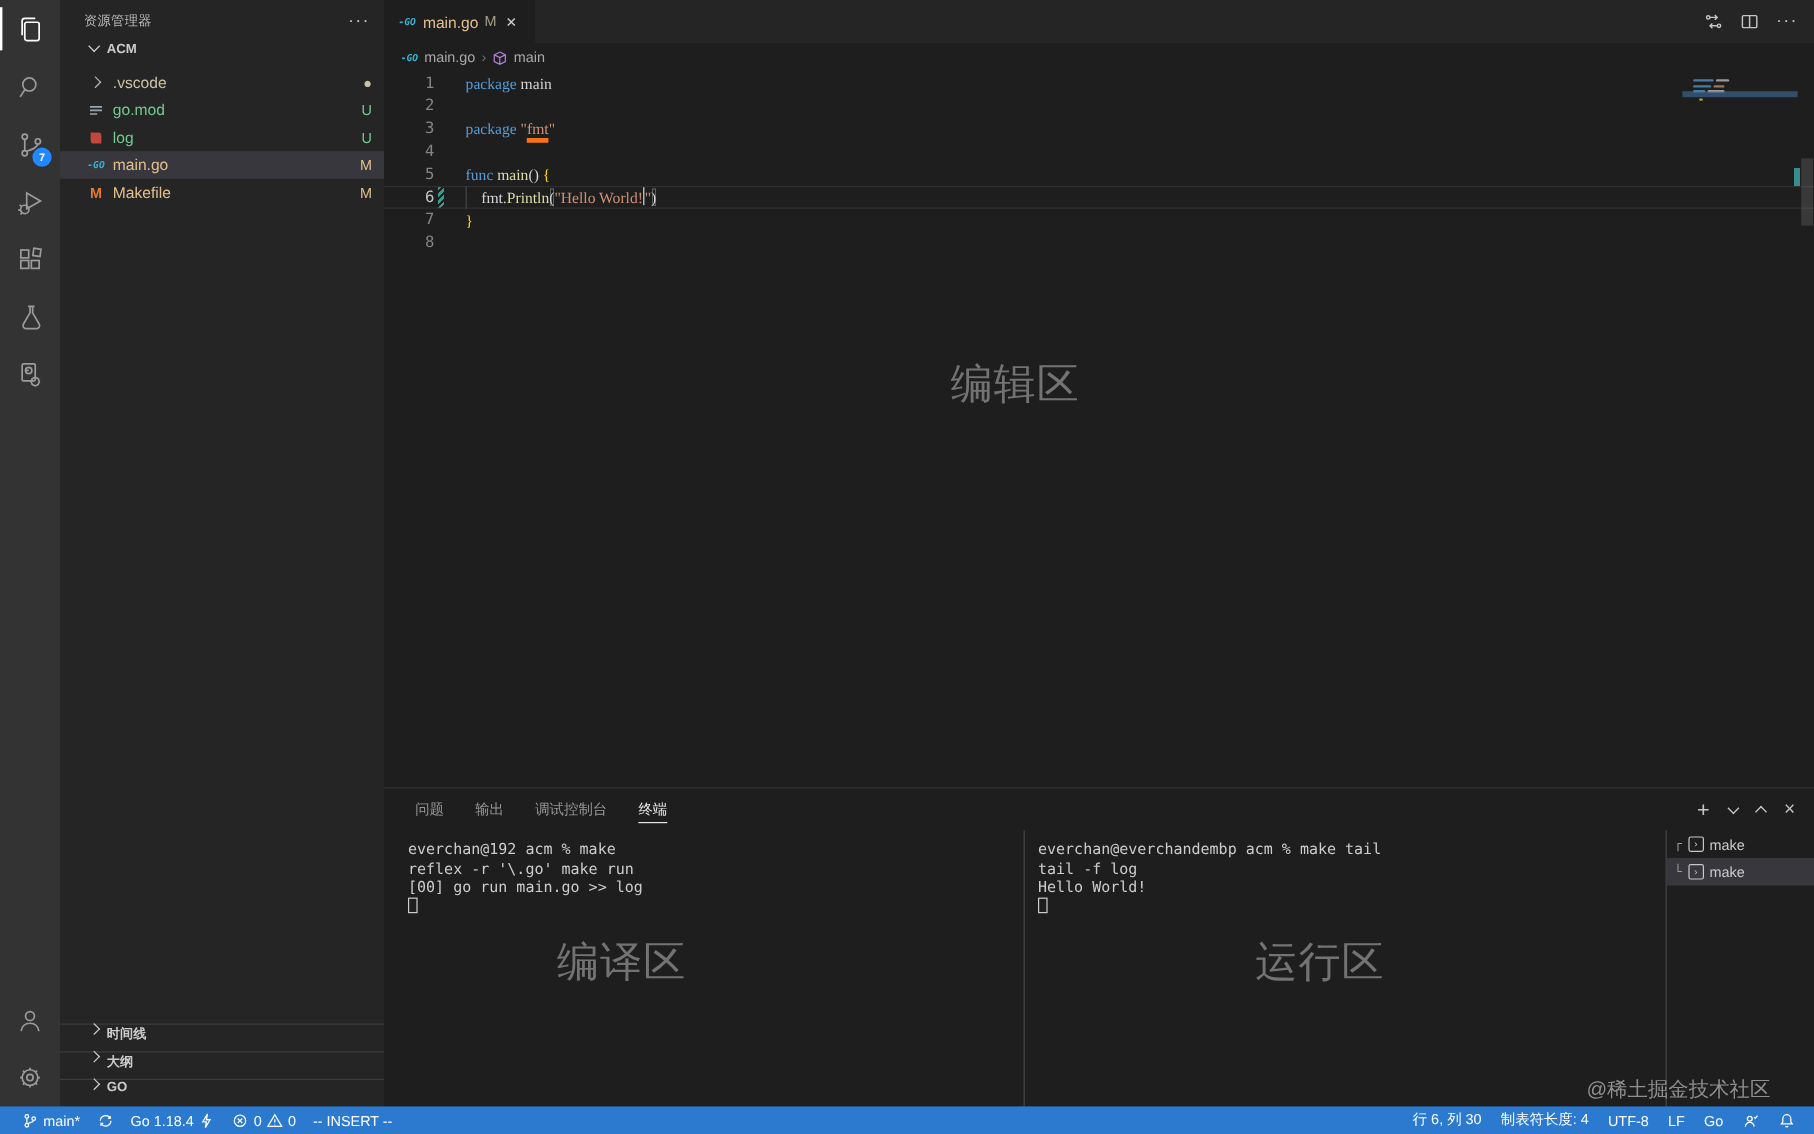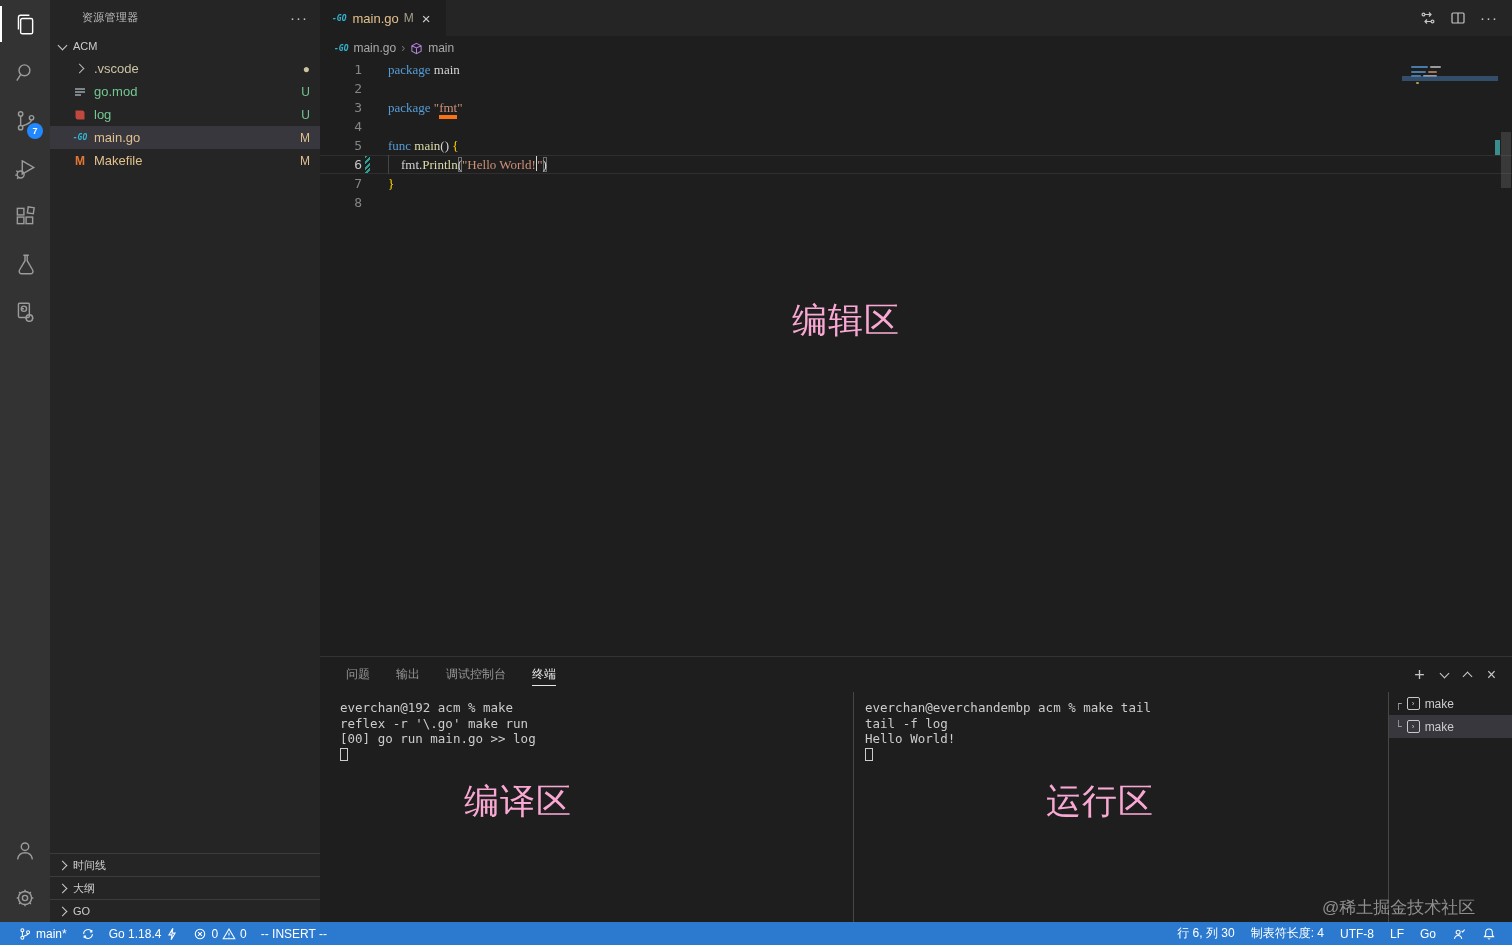--- a/index.html
+++ b/index.html
@@ -20,24 +20,24 @@
   .act-item.active { color:#ffffff; }
   .act-item.active::before { content:""; position:absolute; left:0; top:6px; bottom:6px; width:2px; background:#ffffff; }
   .act-item svg { width:24px; height:24px; stroke:currentColor; fill:none; stroke-width:1.3; }
   .act-badge { position:absolute; right:7px; bottom:5px; min-width:16px; height:16px; border-radius:9px;
                background:#2188ff; color:#fff; font-size:9px; font-weight:bold; display:flex; align-items:center;
                justify-content:center; padding:0 3px; }
   .act-bottom { position:absolute; bottom:0; left:0; width:50px; }
 
   
   .sb-header { height:35px; display:flex; align-items:center; padding:0 12px 0 20px; color:#bbbbbb; font-size:11px; }
-  .sb-header .ttl { flex:1; letter-spacing:.3px;margin-left:12px; }
+  .sb-header .ttl { flex:1; letter-spacing:.3px; }
   .more-dots { color:#c5c5c5; font-size:15px; letter-spacing:1px; cursor:pointer; line-height:10px; }
-  .sec-row { height:22px; display:flex; align-items:center; padding-left:4px; color:#cccccc; font-size:11px;
-             font-weight:normal; cursor:pointer; }
+  .sec-row { height:22px; display:flex; align-items:flex-start; padding-left:20px; color:#cccccc; font-size:11px;
+             font-weight:bold; cursor:pointer; }
   .chev { width:7px; height:7px; border-right:1.4px solid #cccccc; border-bottom:1.4px solid #cccccc;
           display:inline-block; flex:none; }
   .chev.down  { transform:rotate(45deg); margin:0 7px 2px 5px; }
   .chev.right { transform:rotate(-45deg); margin:0 7px 0 5px; }
   .file-row { height:23px; display:flex; align-items:center; padding:0 10px 0 22px; font-size:13px; cursor:pointer; }
   .file-row.selected { background:#37373d; }
   .file-row .fname { flex:1; margin-left:6px; white-space:nowrap; }
   .file-row .fbadge { font-size:12px; }
   .c-untracked { color:#73c991; } .c-modified { color:#e2c08d; } .c-dirty { color:#ccc3a1; }
   .fico { width:16px; height:16px; flex:none; display:flex; align-items:center; justify-content:center; }
@@ -110,21 +110,21 @@
               align-items:center; justify-content:center; font-size:8px; color:#c8c8c8; flex:none; }
   .term-ico::before { content:"›"; margin-top:-1px; }
 
   
   .sb-item { display:flex; align-items:center; gap:4px; padding:0 6px; height:100%; cursor:pointer; white-space:nowrap; }
   .statusbar svg { width:14px; height:14px; stroke:#ffffff; fill:none; stroke-width:1.2; }
   .sb-left { display:flex; align-items:center; padding-left:12px; gap:2px; height:100%; }
   .sb-right { margin-left:auto; display:flex; align-items:center; padding-right:10px; gap:4px; height:100%; }
 
   
-  .annotation { position:absolute; color:#f9a8d4; font-size:35px; letter-spacing:1px; z-index:20; }
+  .annotation { position:absolute; color:#737373; font-size:35px; letter-spacing:1px; z-index:20; }
   .watermark { position:absolute; left:1322px; top:896px; color:#8f8f8f; font-size:17px; z-index:21; }
 </style>
 </head>
 <body>
 
 <div class="activitybar">
   <div id="act-top">
       <div class="act-item active">
         <svg viewBox="0 0 22 22">
           <rect x="7" y="6" width="11" height="14" rx="1.5"></rect>

